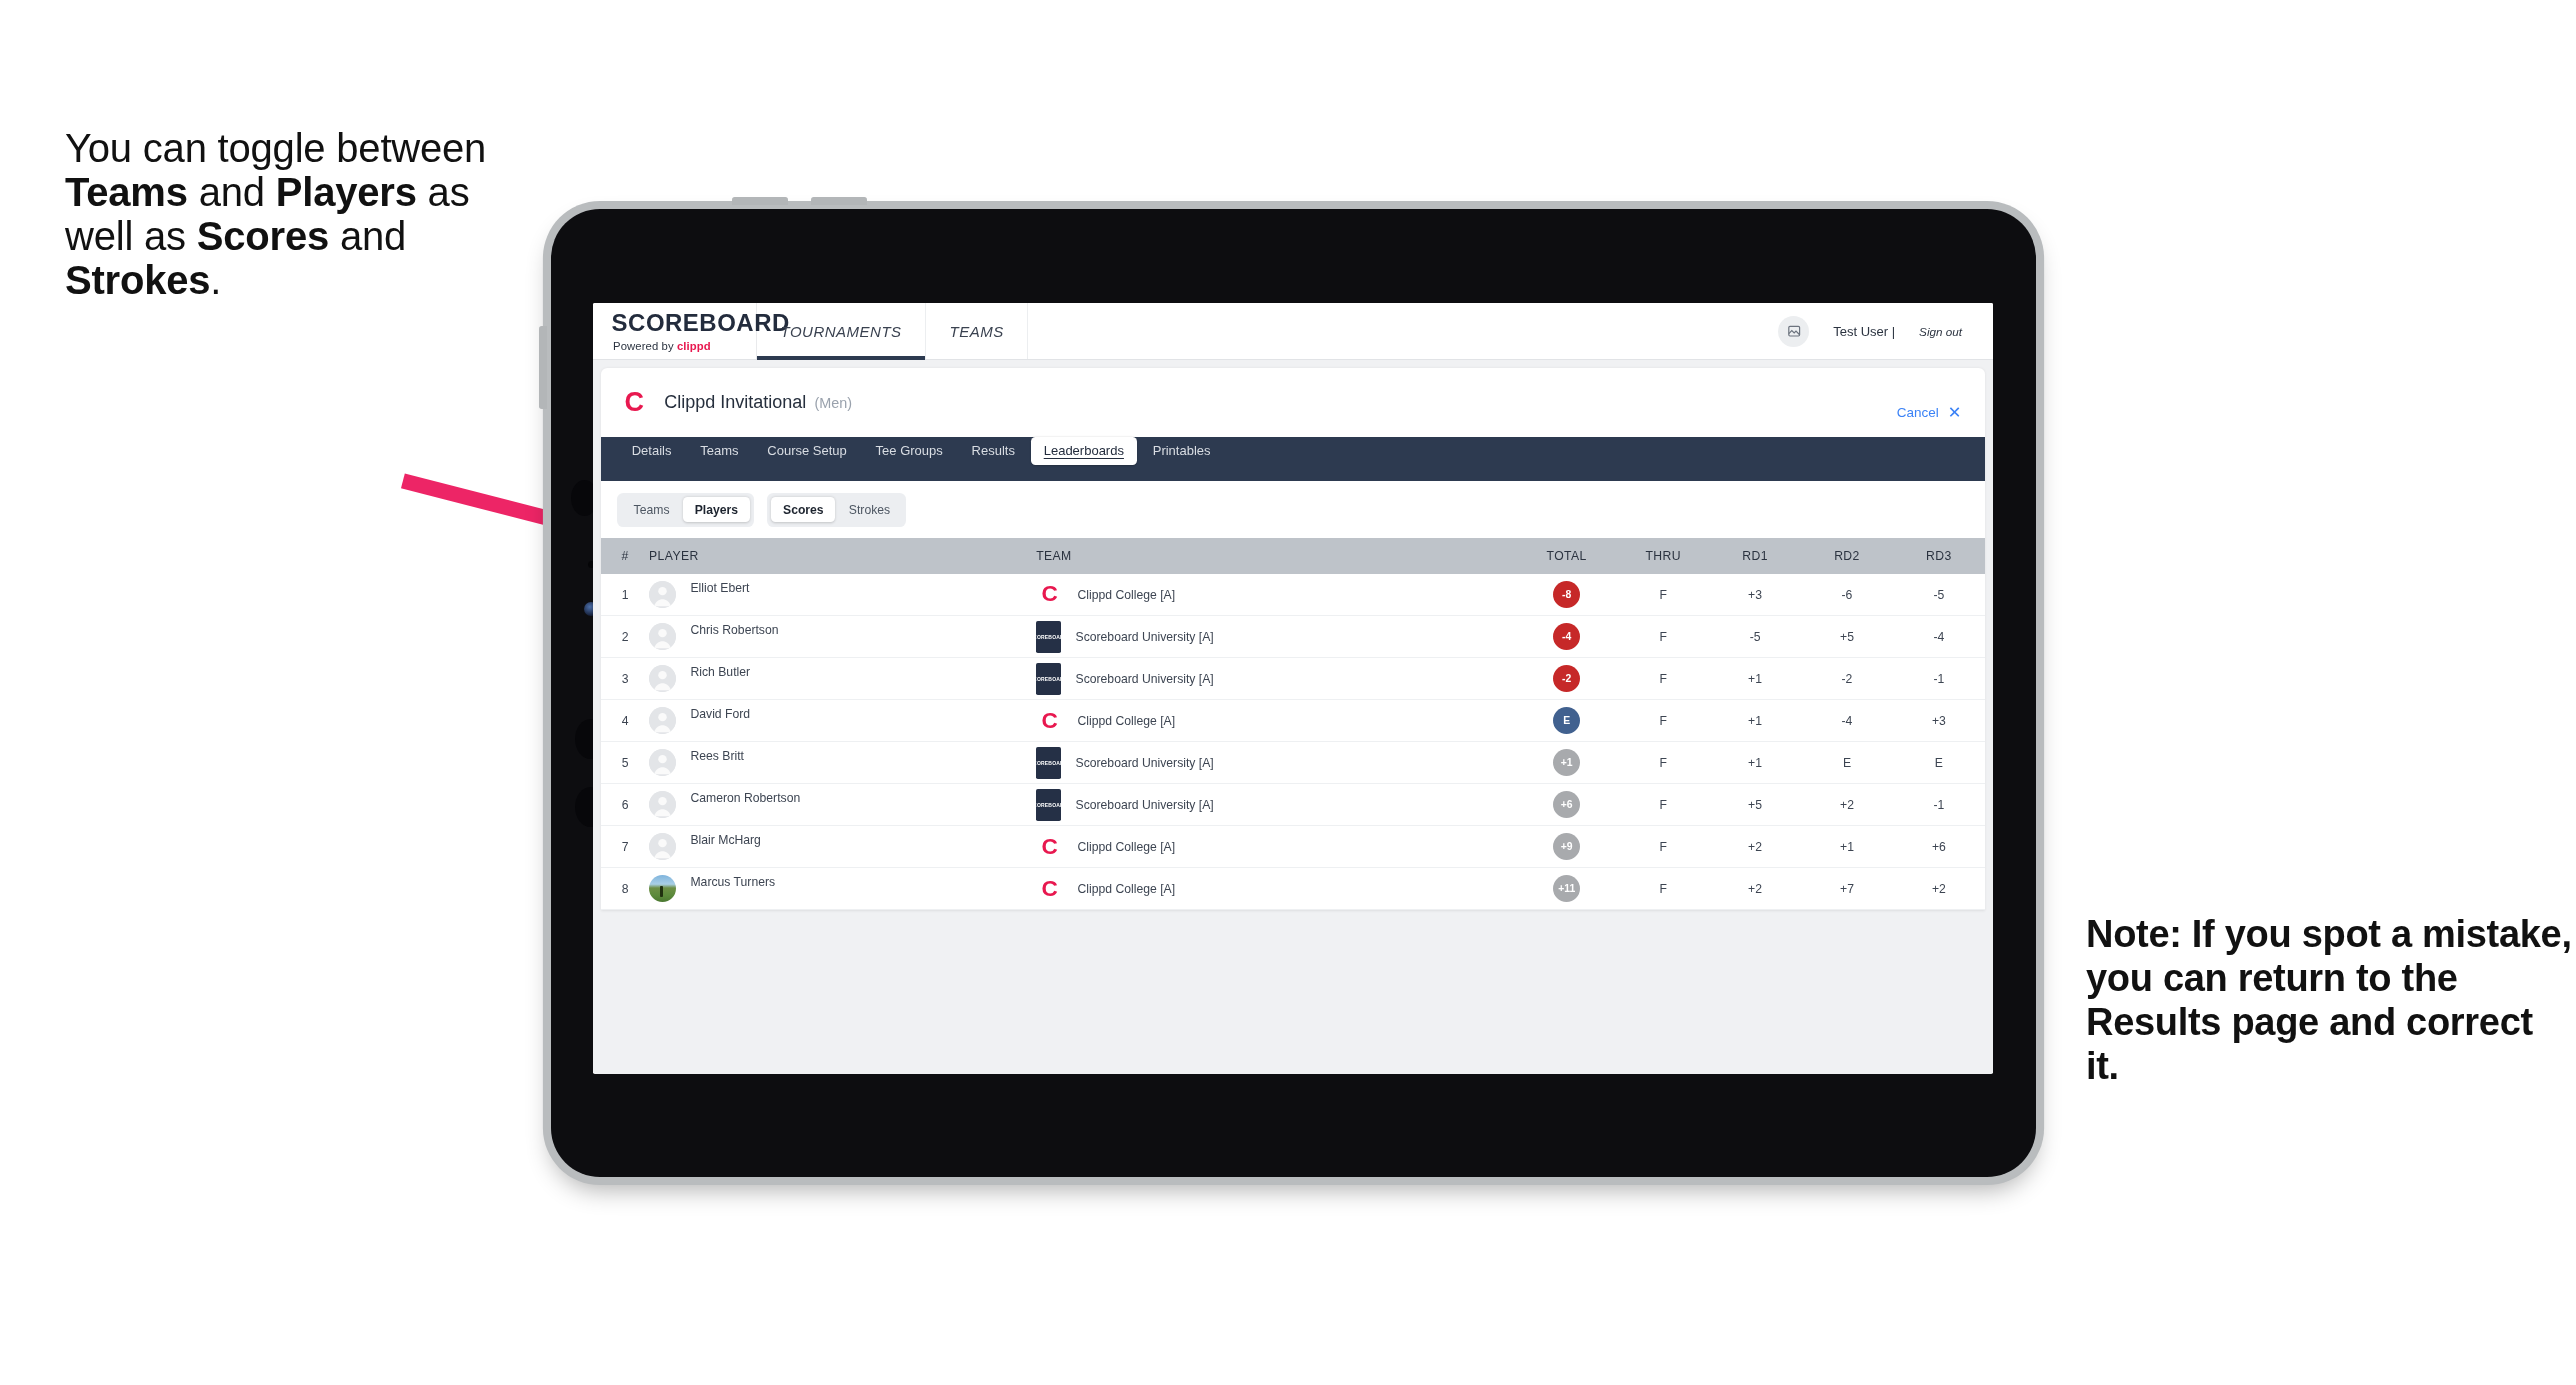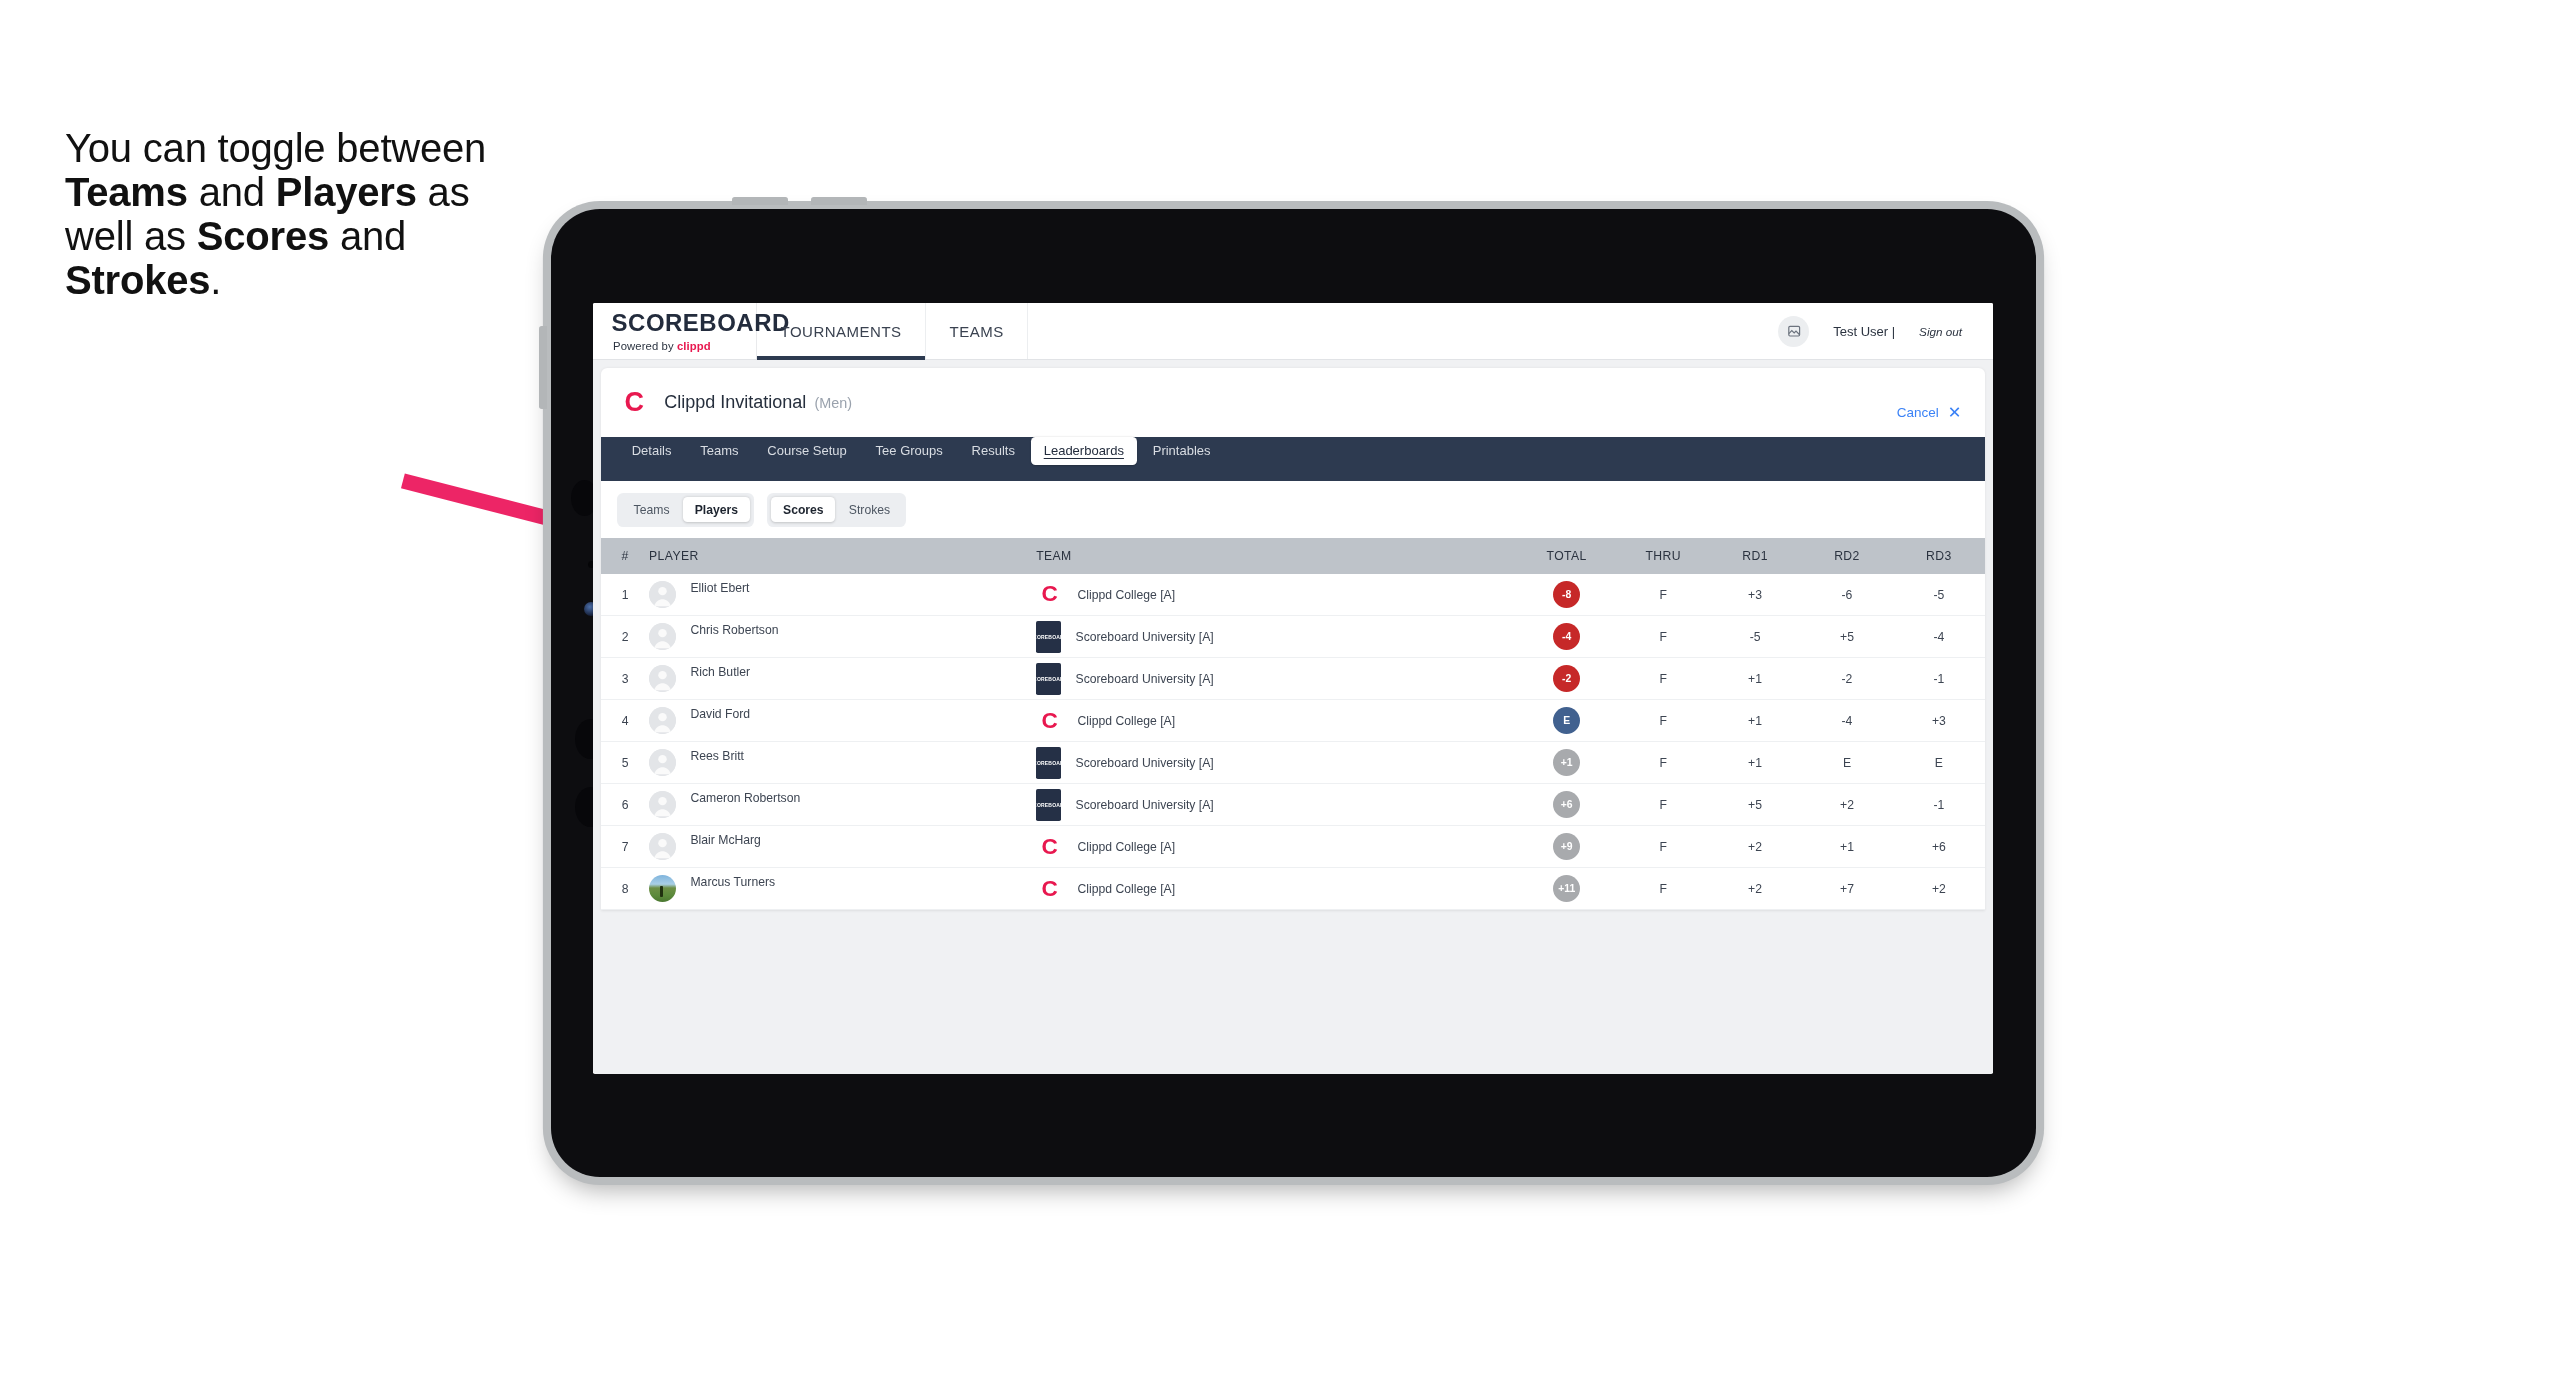--- a/index.html
+++ b/index.html
@@ -70,21 +70,21 @@
     font-family: "Liberation Sans Narrow","Liberation Sans", sans-serif;
     font-weight: 800; font-size: 23.5px; letter-spacing: 0.5px; color: #232c3d;
     transform: scaleX(1.02);
   }
   .brand-sub { font-size: 11.3px; color:#2c3441; margin-top: 3px; letter-spacing:0.1px;}
   .brand-sub .cl { color:#e8184f; font-weight:700; }
 
   .navtab {
     display:flex; align-items:center; padding: 0 23.5px;
     font-size: 15px; color:#3a4250; letter-spacing: 0.5px; cursor:pointer;
-    border-right:0.9px solid #eceef0; position:relative;
+    border-right:0.9px solid #eceef0; position:relative;font-style:italic;
   }
   .navtab.active::after{
     content:""; position:absolute; left:0; right:0; bottom:-0.9px; height:3.6px; background:#2d3a50;
   }
   .topbar-spacer { flex:1; }
   .user-area { display:flex; align-items:center; padding-right: 31px; gap: 24px; }
   .user-av { width:31px; height:31px; border-radius:50%; background:#eceef0;
              display:flex; align-items:center; justify-content:center; }
   .user-av svg { width:14.4px; height:14.4px; }
   .user-name { font-size: 13px; color:#2c3441; }
@@ -155,20 +155,21 @@
 <div id="stage">
 
   <div class="anno-left" id="annoLeft"><span>You can toggle between </span><span class="b">Teams</span><span> and </span><span class="b">Players</span><span> as well as </span><span class="b">Scores</span><span> and </span><span class="b">Strokes</span><span>.</span></div>
 
   <svg class="arrow-svg" viewBox="0 0 340 120">
     <defs></defs>
     <path id="arrowShaft" d="M6,12 L262,78" stroke="#ED2566" stroke-width="17" stroke-linecap="butt" fill="none"></path>
     <path id="arrowHead" d="M300,80 L236,48 L244,110 Z" fill="#ED2566"></path>
   </svg>
 
+  <div class="anno-right">Note: If you spot a mistake, you can return to the Results page and correct it.</div>
 
   <div class="tablet">
     <div class="vol-btn vol-1"></div>
     <div class="vol-btn vol-2"></div>
     <div class="pow-btn"></div>
     <div class="cam cam-a"></div>
     <div class="dot-s"></div>
     <div class="dot-blue"></div>
     <div class="cam cam-c"></div>
     <div class="cam cam-d"></div>

